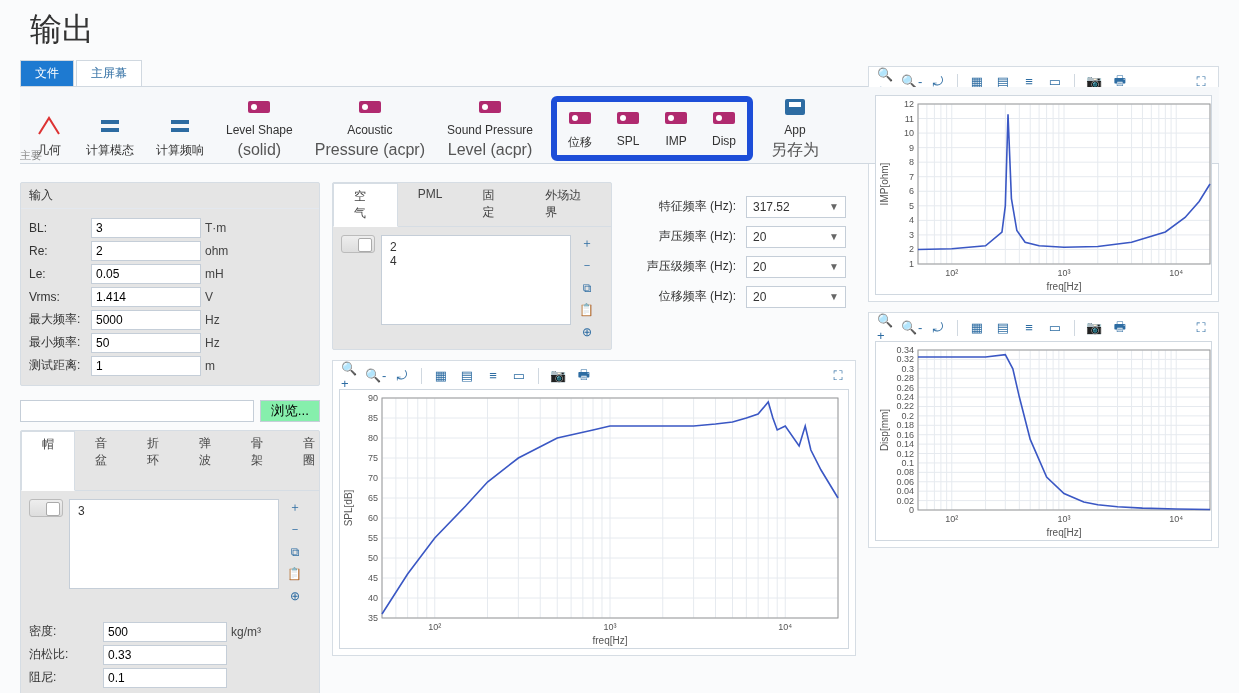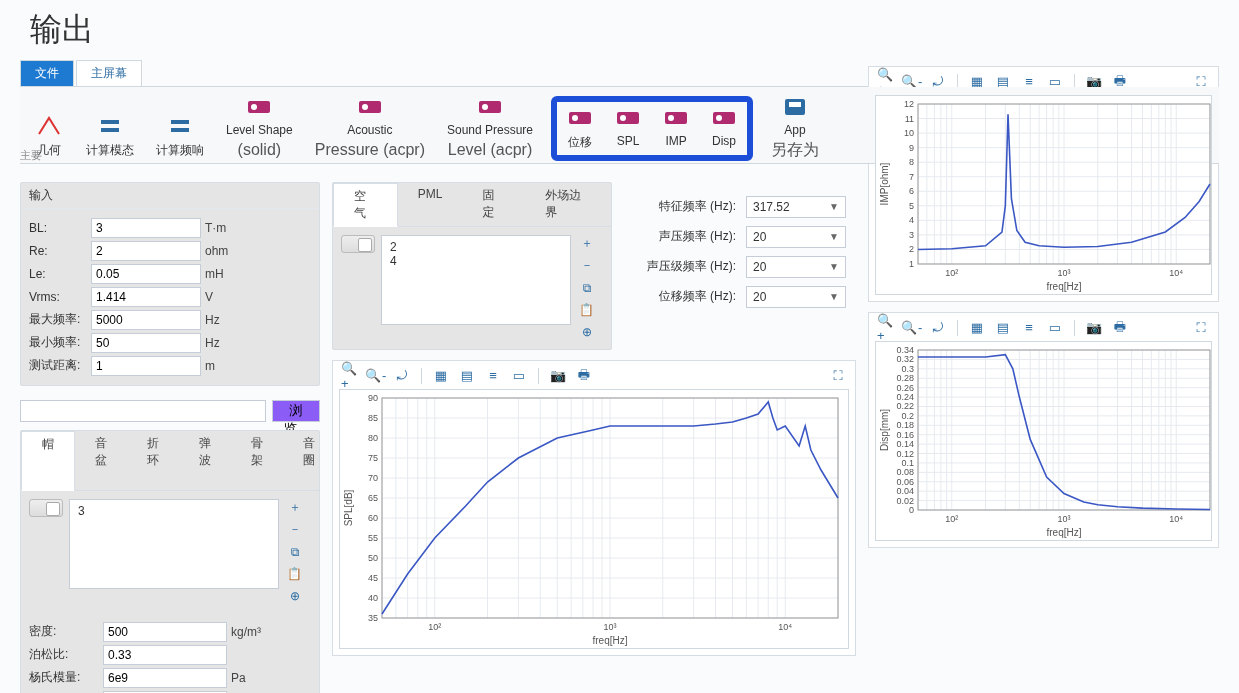--- a/index.html
+++ b/index.html
@@ -28,21 +28,21 @@
   .panel-hdr { padding:4px 8px; font-size:12px; border-bottom:1px solid #e3e8ef;}
   .panel-body { padding:6px 8px;}
 
   .form-row { display:flex; align-items:center; margin:3px 0; gap:4px;}
   .form-row label { width:58px; font-size:12px;}
   .form-row input { width:110px; height:20px; border:1px solid #c5ced8; padding:0 4px; font-size:12px;}
   .form-row .unit { width:40px; font-size:12px; color:#444;}
 
   .browse-row { display:flex; gap:6px; margin-top:6px;}
   .browse-row input { flex:1; height:22px; border:1px solid #c5ced8;}
-  .browse-row button { width:48px; height:22px; border:1px solid #c5ced8; background:#8b5cf6; cursor:pointer;}
+  .browse-row button { width:60px; height:22px; border:1px solid #c5ced8; background:#86efac; cursor:pointer;}
 
   .mini-tabs { display:flex; border-bottom:1px solid #d6dde4;}
   .mini-tabs .mt { padding:4px 20px; font-size:12px; cursor:pointer; color:#444;}
   .mini-tabs .mt.active { background:#fff; border:1px solid #d6dde4; border-bottom:1px solid #fff; margin-bottom:-1px;}
 
   .listbox { display:flex; gap:6px; padding:8px;}
   .listbox .lb-area { flex:1; height:90px; border:1px solid #c5ced8; background:#fff; padding:4px 8px;}
   .listbox .lb-tools { width:26px; display:flex; flex-direction:column; gap:4px;}
   .tool-ico { width:20px; height:18px; display:flex; align-items:center; justify-content:center; cursor:pointer; color:#2d6ca2;}
   .toggle-ico { width:34px; height:18px; border:1px solid #bbb; border-radius:3px; background:linear-gradient(#eee,#ddd); position:relative;}
@@ -273,25 +273,20 @@
         <div class="panel-body props" id="material-props">
             <div class="form-row">
       <label>密度:</label>
       <input value="500" style="">
       <span class="unit">kg/m³</span>
     </div>
             <div class="form-row">
       <label>泊松比:</label>
       <input value="0.33" style="">
       <span class="unit"></span>
-    </div>
-            <div class="form-row">
-      <label>杨氏模量:</label>
-      <input value="6e9" style="">
-      <span class="unit">Pa</span>
     </div>
             <div class="form-row">
       <label>阻尼:</label>
       <input value="0.1" style="">
       <span class="unit"></span>
     </div>
             <div class="form-row">
     <label>重量:</label>
     <span>0.04521 g</span>
   </div>

